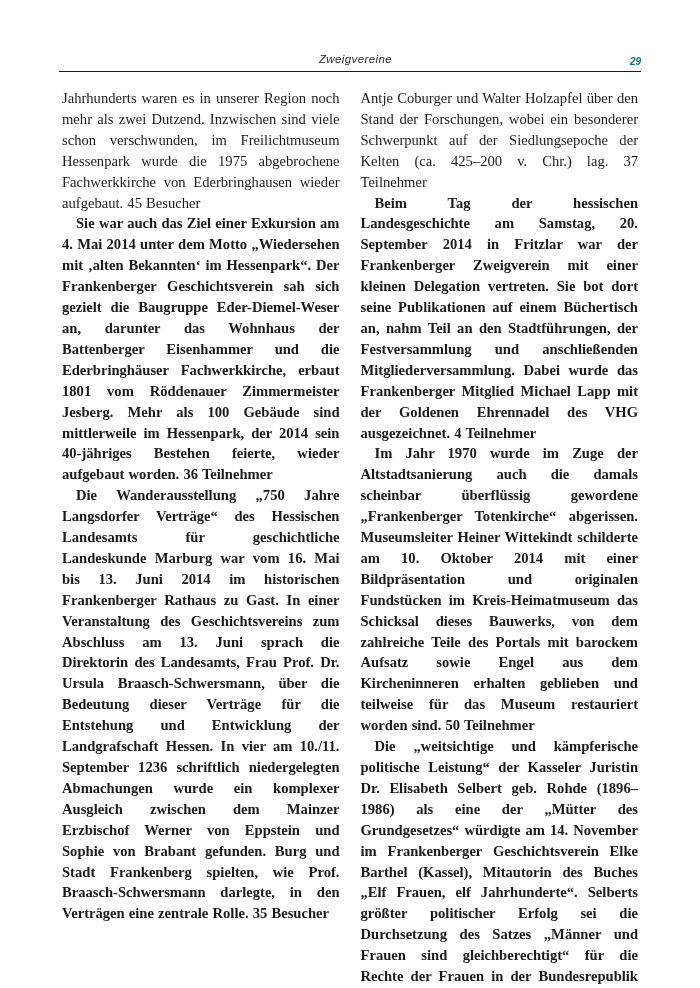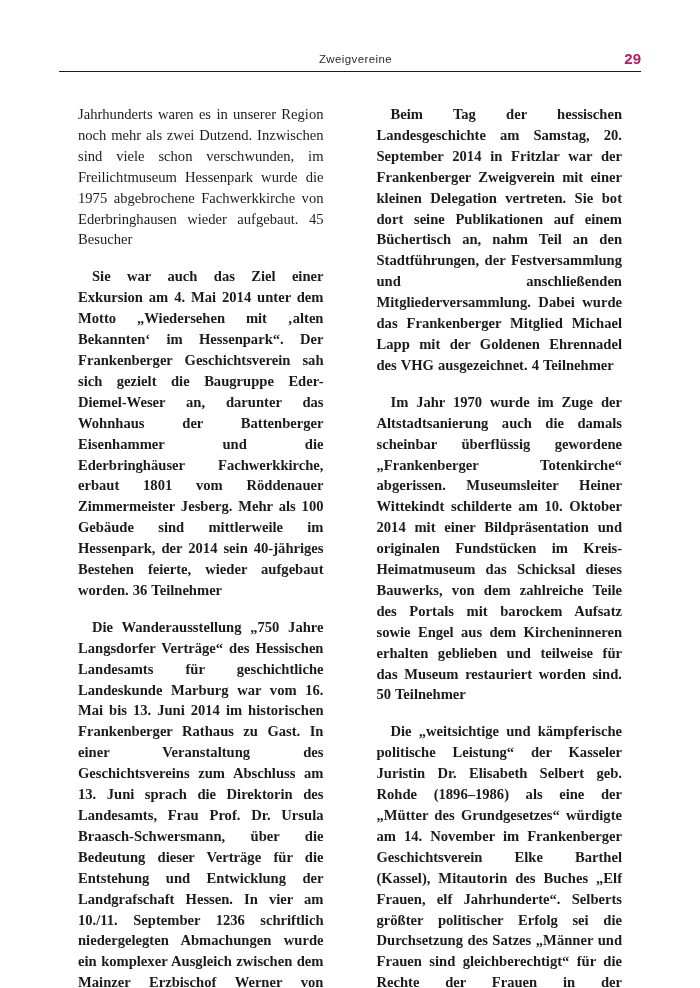--- a/index.html
+++ b/index.html
@@ -14,41 +14,42 @@
     background: #ffffff;
     overflow: hidden;
     font-family: "Liberation Serif", serif;
   }
   .page-header {
     position: absolute;
     top: 44px;
     left: 70px;
     right: 59px;
     height: 26px;
+    font-style: italic;
   }
   .running-title {
     position: absolute;
     left: 50%;
     transform: translateX(-50%);
     bottom: 5px;
     font-family: "Liberation Sans", sans-serif;
     font-size: 11.5px;
     font-weight: 400;
     letter-spacing: 0.4px;
     color: #2b2b2b;
     white-space: nowrap;
   }
   .page-number {
     position: absolute;
     right: 0;
     bottom: 3px;
     font-family: "Liberation Sans", sans-serif;
-    font-size: 15px;
+    font-size: 10px;
     font-weight: 700;
-    color: #be185d;
+    color: #0f766e;
   }
   .header-rule {
     position: absolute;
     top: 71px;
     left: 59px;
     right: 59px;
     height: 0;
     border-top: 1.4px solid #1c1c1c;
   }
   .columns {
@@ -57,21 +58,21 @@
     left: 62px;
     right: 62px;
     display: flex;
     gap: 21px;
   }
   .column {
     flex: 1 1 0;
     min-width: 0;
   }
   .para {
-    margin: 16px;
+    margin: 0;
     text-align: justify;
     hyphens: auto;
     -webkit-hyphens: auto;
     font-size: 14.6px;
     line-height: 20.9px;
     color: #1b1b1b;
     word-spacing: 0.5px;
   }
   .para.indent {
     text-indent: 14px;
@@ -90,19 +91,20 @@
 
   <div class="header-rule"></div>
 
   <main class="columns">
     <section class="column">
         <p class="para" lang="de">Jahrhunderts waren es in unserer Region noch mehr als zwei Dutzend. Inzwischen sind viele schon verschwunden, im Freilichtmuseum Hessenpark wurde die 1975 abgebrochene Fachwerkkirche von Ederbringhausen wieder aufgebaut. 45 Besucher</p>
         <p class="para indent" lang="de">Sie war auch das Ziel einer Exkursion am 4. Mai 2014 unter dem Motto „Wiedersehen mit ‚alten Bekannten‘ im Hessenpark“. Der Frankenberger Geschichtsverein sah sich gezielt die Baugruppe Eder-Diemel-Weser an, darunter das Wohnhaus der Battenberger Eisenhammer und die Ederbringhäuser Fachwerkkirche, erbaut 1801 vom Röddenauer Zimmermeister Jesberg. Mehr als 100 Gebäude sind mittlerweile im Hessenpark, der 2014 sein 40-jähriges Bestehen feierte, wieder aufgebaut worden. 36 Teilnehmer</p>
         <p class="para indent" lang="de">Die Wanderausstellung „750 Jahre Langsdorfer Verträge“ des Hessischen Landesamts für geschichtliche Landeskunde Marburg war vom 16. Mai bis 13. Juni 2014 im historischen Frankenberger Rathaus zu Gast. In einer Veranstaltung des Geschichtsvereins zum Abschluss am 13. Juni sprach die Direktorin des Landesamts, Frau Prof. Dr. Ursula Braasch-Schwersmann, über die Bedeutung dieser Verträge für die Entstehung und Entwicklung der Landgrafschaft Hessen. In vier am 10./11. September 1236 schriftlich niedergelegten Abmachungen wurde ein komplexer Ausgleich zwischen dem Mainzer Erzbischof Werner von Eppstein und Sophie von Brabant gefunden. Burg und Stadt Frankenberg spielten, wie Prof. Braasch-Schwersmann darlegte, in den Verträgen eine zentrale Rolle. 35 Besucher</p>
       </section>
     <section class="column">
+        <p class="para" lang="de">Antje Coburger und Walter Holzapfel über den Stand der Forschungen, wobei ein besonderer Schwerpunkt auf der Siedlungsepoche der Kelten (ca. 425–200 v. Chr.) lag. 37 Teilnehmer</p>
         <p class="para indent" lang="de">Beim Tag der hessischen Landesgeschichte am Samstag, 20. September 2014 in Fritzlar war der Frankenberger Zweigverein mit einer kleinen Delegation vertreten. Sie bot dort seine Publikationen auf einem Büchertisch an, nahm Teil an den Stadtführungen, der Festversammlung und anschließenden Mitgliederversammlung. Dabei wurde das Frankenberger Mitglied Michael Lapp mit der Goldenen Ehrennadel des VHG ausgezeichnet. 4 Teilnehmer</p>
         <p class="para indent" lang="de">Im Jahr 1970 wurde im Zuge der Altstadtsanierung auch die damals scheinbar überflüssig gewordene „Frankenberger Totenkirche“ abgerissen. Museumsleiter Heiner Wittekindt schilderte am 10. Oktober 2014 mit einer Bildpräsentation und originalen Fundstücken im Kreis-Heimatmuseum das Schicksal dieses Bauwerks, von dem zahlreiche Teile des Portals mit barockem Aufsatz sowie Engel aus dem Kircheninneren erhalten geblieben und teilweise für das Museum restauriert worden sind. 50 Teilnehmer</p>
         <p class="para indent" lang="de">Die „weitsichtige und kämpferische politische Leistung“ der Kasseler Juristin Dr. Elisabeth Selbert geb. Rohde (1896–1986) als eine der „Mütter des Grundgesetzes“ würdigte am 14. November im Frankenberger Geschichtsverein Elke Barthel (Kassel), Mitautorin des Buches „Elf Frauen, elf Jahrhunderte“. Selberts größter politischer Erfolg sei die Durchsetzung des Satzes „Männer und Frauen sind gleichberechtigt“ für die Rechte der Frauen in der Bundesrepublik gewesen. Die Widerstände, mit denen Elisabeth Selbert mit ihrem revolutionären Textvorschlag selbst in der eigenen Partei zu kämpfen hatte, beschrieb in einem zweiten Vortrag die ehemalige Richterin und FDP-Bundestagsabgeordnete</p>
       </section>
   </main>
 
 </div>
 
 </body></html>

